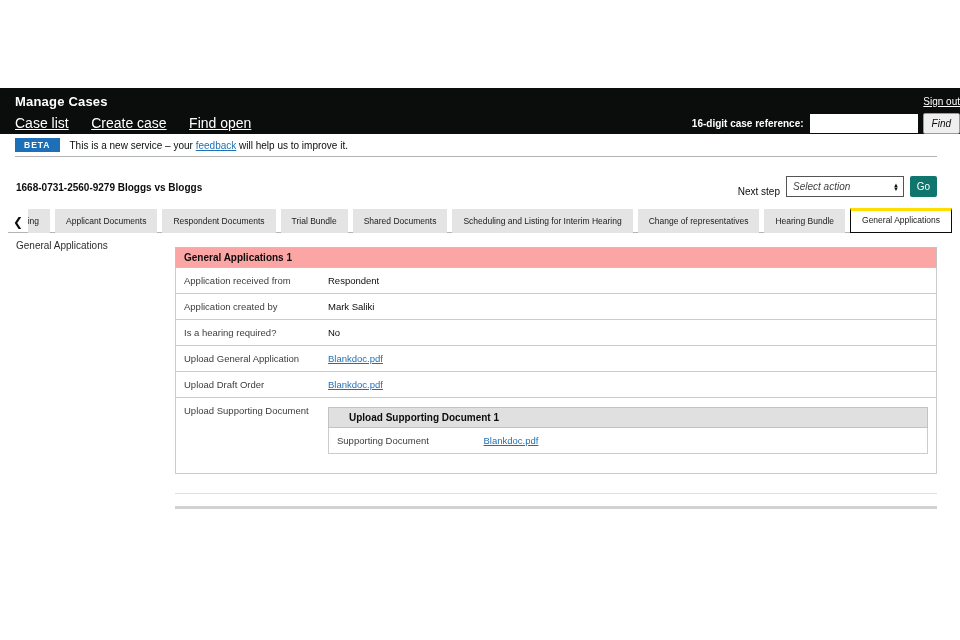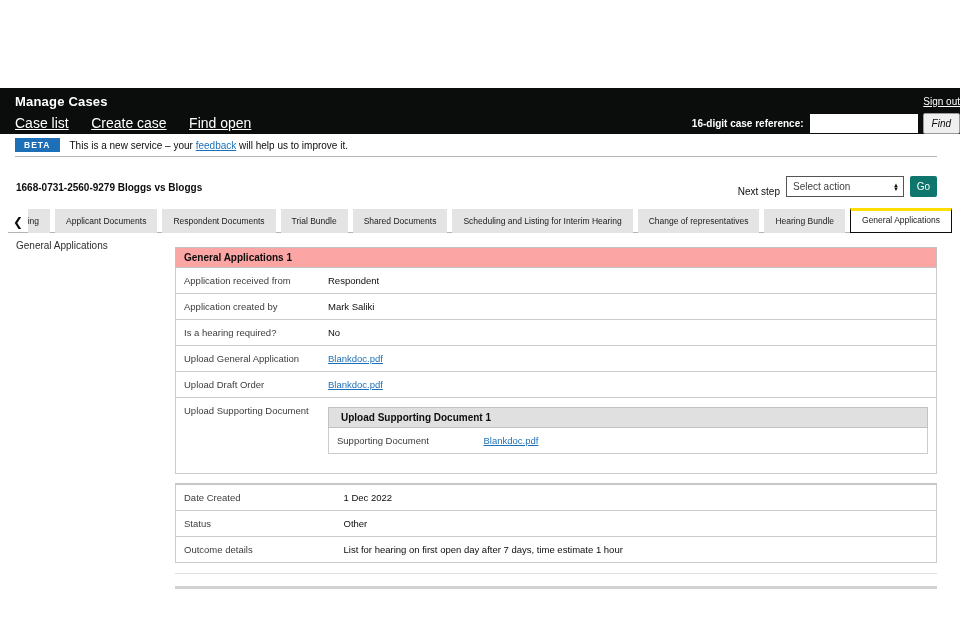--- a/index.html
+++ b/index.html
@@ -29,21 +29,21 @@
                 letter-spacing:1px; padding:2px 9px; margin-right:10px; }
   .beta-text { font-size:10px; color:#0b0c0c; }
   .beta-text a { color:#1d70b8; text-decoration:underline; cursor:pointer; }
 
   
   .case-header { position:absolute; top:176px; left:16px; width:921px; height:24px; }
   .case-title { position:absolute; left:0; top:6px; font-size:10px; font-weight:bold; }
   .next-step { position:absolute; right:0; top:0; display:flex; align-items:flex-end; }
   .next-step-label { font-size:10px; margin-right:6px; }
   .action-select { width:118px; height:21px; border:1px solid #545454; background:#fff;
-                   display:flex; align-items:center; padding:0 4px 0 6px; cursor:pointer; }
+                   display:flex; align-items:center; padding:0 4px 0 6px; cursor:pointer;font-style:italic; }
   .action-select .sel-text { font-size:10px; color:#3f3f3f; flex:1; }
   .spinner { display:flex; flex-direction:column; line-height:4px; font-size:6px; color:#0b0c0c; }
   .go-btn { margin-left:6px; width:27px; height:21px; background:#0f766e; color:#fff;
             border:none; border-radius:2px; font-size:10px; cursor:pointer; }
 
   
   .tab-strip { position:absolute; top:209px; left:8px; width:944px; height:24px;
                display:flex; align-items:flex-end; }
   .tab-underline { position:absolute; top:232px; left:8px; width:929px; height:1px; background:#b1b4b6; }
   .chev { font-size:12px; color:#0b0c0c; padding:0 5px 4px 5px; cursor:pointer; }
@@ -60,21 +60,21 @@
   .case-table { border:1px solid #ccc; }
   .case-table th { background:#fca5a5; font-size:10px; font-weight:bold; text-align:left;
                    padding:4px 8px; border:1px solid #c2c2c2; }
   .case-table td { font-size:9.5px; padding:7px 8px; border-bottom:1px solid #ccc;
                    vertical-align:top; }
   .case-table td.lbl { width:160px; color:#3c3c3c; }
   .case-table a { color:#1d70b8; text-decoration:underline; cursor:pointer; }
   .nested-wrap { padding:2px 0 12px 0; }
   .nested-table { border:1px solid #ccc; width:600px; }
   .nested-table th { background:#e0e0e0; font-size:10px; font-weight:bold; text-align:left;
-                     padding:4px 12px; border:1px solid #c2c2c2; }
+                     padding:4px 20px; border:1px solid #c2c2c2; }
   .nested-table td { font-size:9.5px; padding:7px 8px; border-bottom:1px solid #ccc; }
   .nested-table td.lbl { width:147px; color:#3c3c3c; }
   .table-gap { height:9px; }
   .footer-table { border:1px solid #ccc; border-top:2px solid #c8c8c8; }
   .hr-thin { margin-top:10px; height:1px; background:#dfdfdf; }
   .hr-thick { margin-top:12px; height:3px; background:#d2d2d2; }
 </style>
 </head>
 <body>
 
@@ -177,32 +177,16 @@
           </tbody>
               </table>
         </div>
       </td>
     </tr>
   </tbody>
     </table>
 
   <div class="table-gap"></div>
 
-  <table class="case-table footer-table">
-    <tbody>
-        <tr>
-      <td class="lbl">Date Created</td>
-      <td>1 Dec 2022</td>
-    </tr>
-    <tr>
-      <td class="lbl">Status</td>
-      <td>Other</td>
-    </tr>
-    <tr>
-      <td class="lbl">Outcome details</td>
-      <td>List for hearing on first open day after 7 days, time estimate 1 hour</td>
-    </tr>
-  </tbody>
-    </table>
 
   <div class="hr-thin"></div>
   <div class="hr-thick"></div>
 </div>
 
 </body></html>

